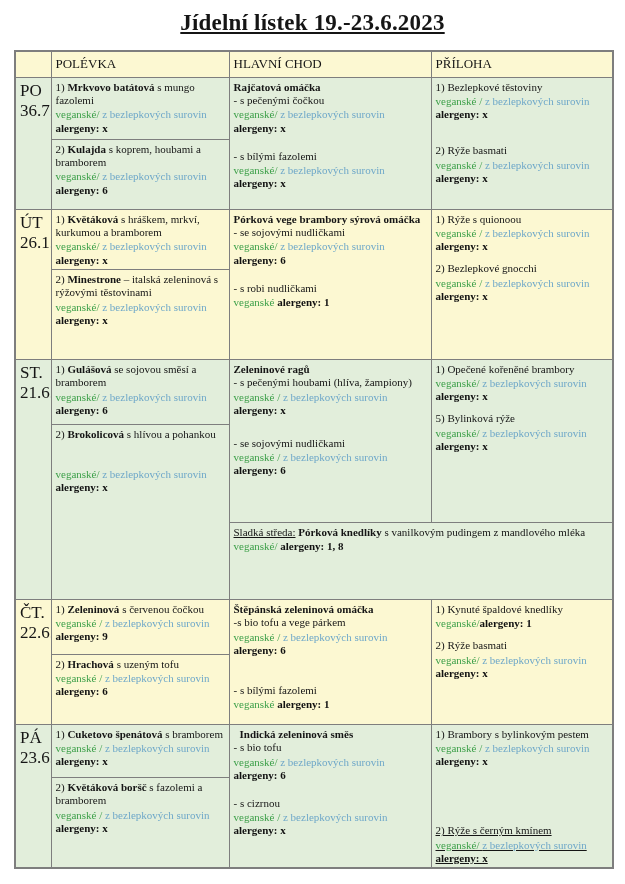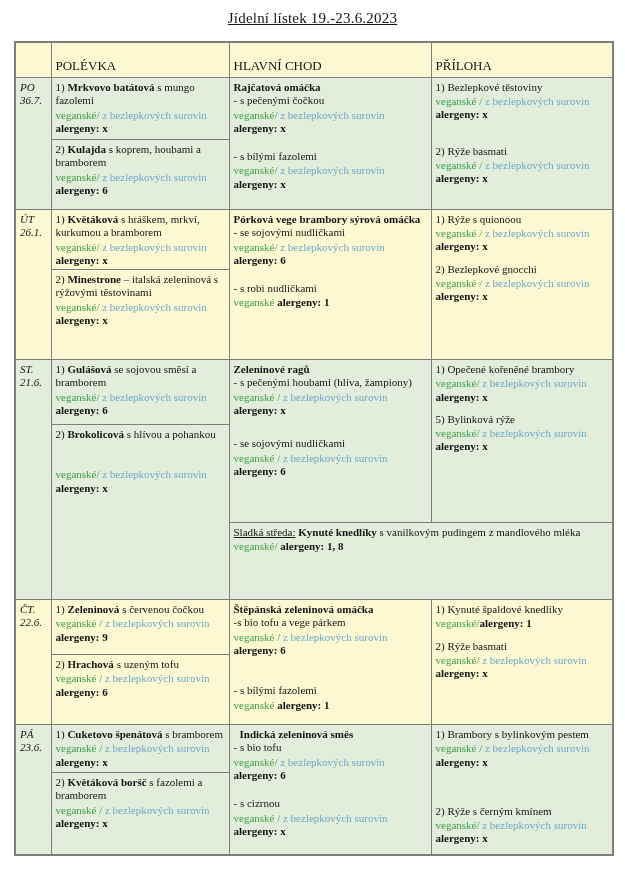--- a/index.html
+++ b/index.html
@@ -2,50 +2,50 @@
 <html><head>
 <meta charset="utf-8">
 <style>
   html,body{margin:0;padding:0;}
   body{
     width:625px;height:884px;background:#ffffff;
     font-family:"Liberation Serif","DejaVu Serif",serif;
     color:#151515;-webkit-font-smoothing:antialiased;
   }
   .page-title{
-    margin:10px 0 0 0;text-align:center;font-size:15px;font-weight:normal;
+    margin:10px 0 0 0;text-align:center;font-size:23px;font-weight:bold;
     text-decoration:underline;letter-spacing:.2px;
   }
   table.menu{
     margin:14px 0 0 14px;border-collapse:collapse;table-layout:fixed;
     width:598px;border:2px solid #7e7e7e;
   }
   col.c-day{width:36px;}col.c-soup{width:178px;}col.c-main{width:202px;}col.c-side{width:182px;}
   td{
     border:1px solid #7e7e7e;vertical-align:top;padding:3px 5px 2px 4px;
     font-size:13px;line-height:1.22;overflow:hidden;
   }
-  tr.hdr td{padding-top:15px;padding-bottom:3px;}
+  tr.hdr td{padding-top:4px;padding-bottom:3px;}
   tr.yellow td{background:#fcf8d2;}
   tr.green td{background:#e2eedb;}
-  .day-cell{font-size:11px;font-style:italic;}
+  .day-cell{font-size:17px;}
   p{margin:0;}
   .dish{font-size:11px;}
   .bold{font-weight:bold;}
   .u{text-decoration:underline;}
   .foot{font-size:11px;line-height:1.2;margin-top:1px;}
   .veg{color:#3ea04a;}
   .gf{color:#6fa8c9;}
   .alg{color:#111;font-weight:bold;}
   .vgap{margin-top:15px;}
   .vgap-md{margin-top:20px;}
   .vgap-lg{margin-top:27px;}
   .gap-sm{margin-top:9px;}
   .gap-md{margin-top:23px;}
-  .gap-lg{margin-top:36px;}
+  .gap-lg{margin-top:56px;text-decoration:underline;}
   .foot-gap{margin-top:27px;}
 </style>
 </head>
 <body>
 
 <h1 class="page-title">Jídelní lístek 19.-23.6.2023</h1>
 
 <table class="menu">
   <colgroup>
       <col class="c-day">
@@ -158,21 +158,21 @@
     </td>
   </tr>
   <tr class="green" style="height:98px">
     <td rowspan="2">
       <p class="dish"><span>2) </span><b>Brokolicová</b><span> s hlívou a pohankou</span></p>
       <p class="foot foot-gap"><span class="veg">veganské/ </span><span class="gf">z bezlepkových surovin </span><span class="alg">alergeny: x</span></p>
     </td>
   </tr>
   <tr class="green" style="height:77px">
     <td colspan="2">
-      <p class="dish"><span class="u">Sladká středa:</span><b> Kynuté knedlíky</b><span> s vanilkovým pudingem z mandlového mléka</span></p>
+      <p class="dish"><span class="u">Sladká středa:</span><b> Pórková knedlíky</b><span> s vanilkovým pudingem z mandlového mléka</span></p>
       <p class="foot"><span class="veg">veganské/ </span><span class="gf"></span><span class="alg">alergeny: 1, 8</span></p>
     </td>
   </tr>
 
   <tr class="yellow" style="height:55px">
     <td rowspan="2" class="day-cell">
       <span>ČT.</span><br>
       <span>22.6.</span>
     </td>
     <td>

